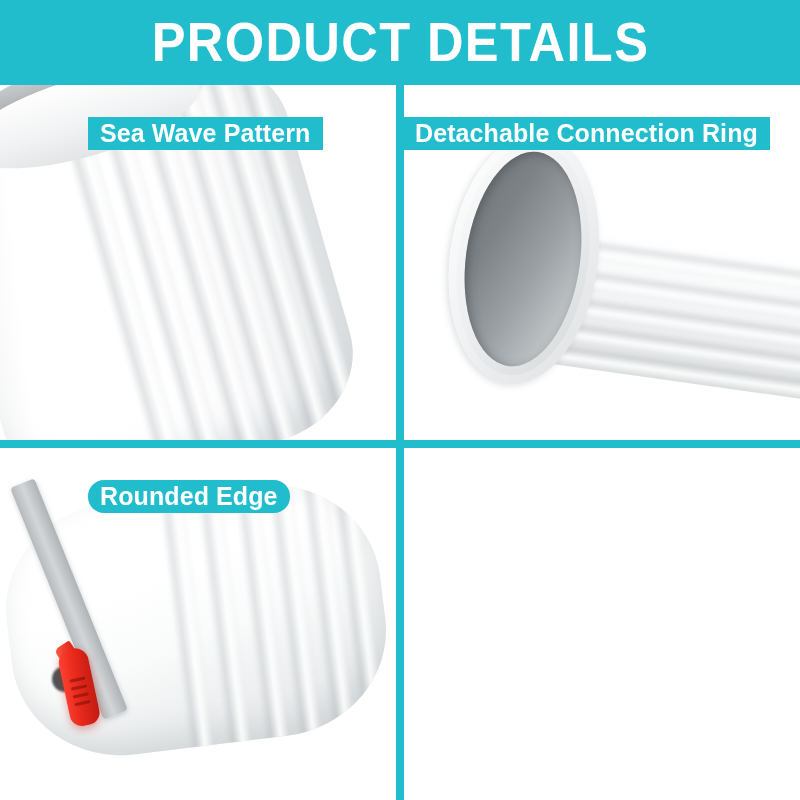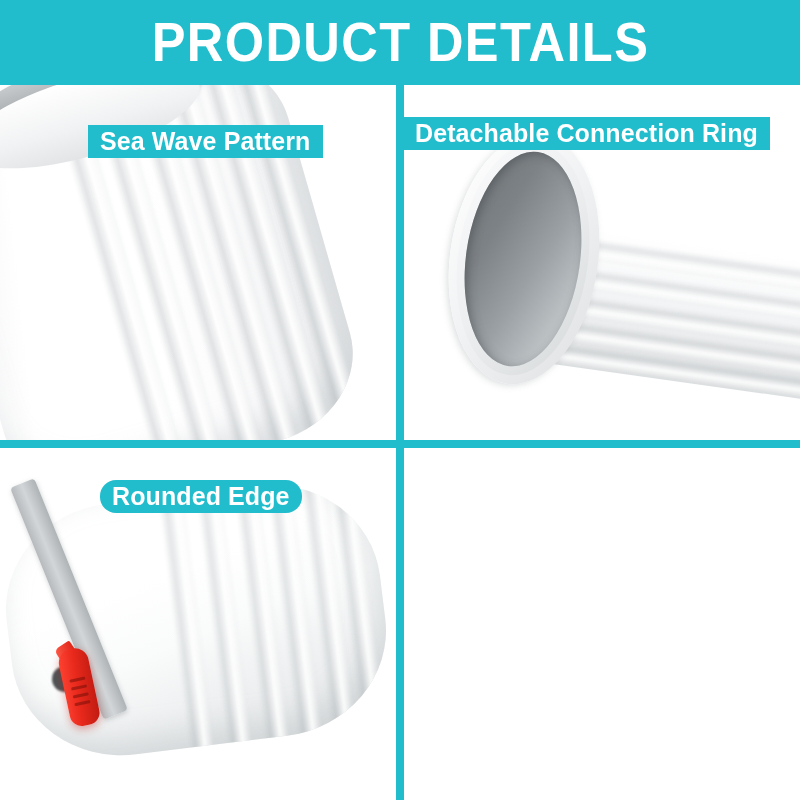--- a/index.html
+++ b/index.html
@@ -89,23 +89,23 @@
     color: #ffffff;
     font-weight: bold;
     font-size: 25px;
     line-height: 33px;
     height: 33px;
     padding: 0 12px;
     white-space: nowrap;
     z-index: 30;
     letter-spacing: 0.1px;
   }
-  .badge-tl { left: 88px; top: 40px; }
+  .badge-tl { left: 88px; top: 32px; }
   .badge-tr { left: 11px; top: 32px; }
-  .badge-bl { left: 100px; top: 32px; border-radius: 16px; }
+  .badge-bl { left: 88px; top: 32px; border-radius: 16px; }
   .badge-br { left: 49px; top: 32px; }
 
   
 
   
   .tl-stage { position: absolute; left: 0; top: 0; width: 396px; height: 355px; }
   .tl-body {
     position: absolute;
     left: -34px;
     top: -6px;

